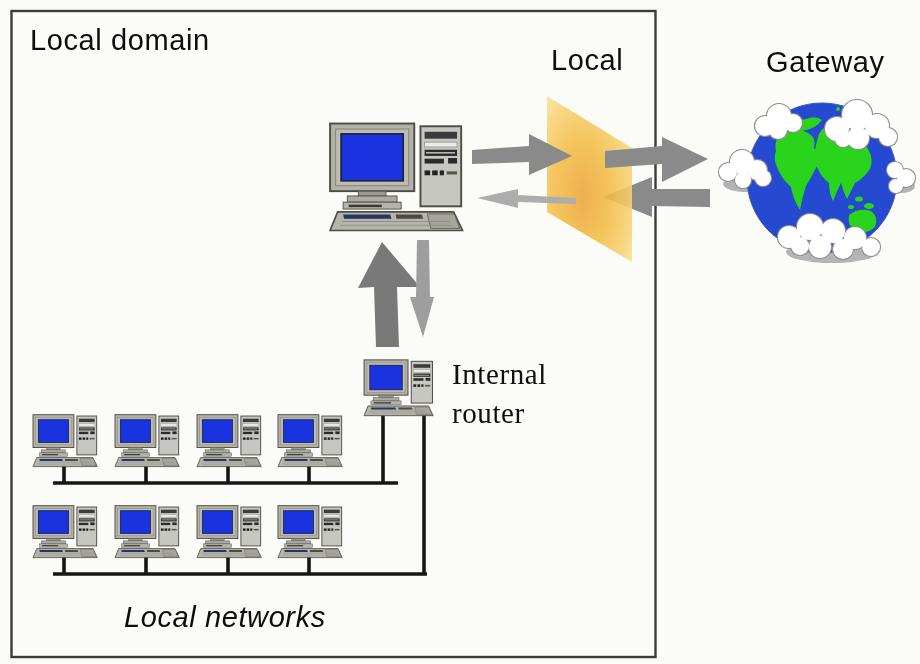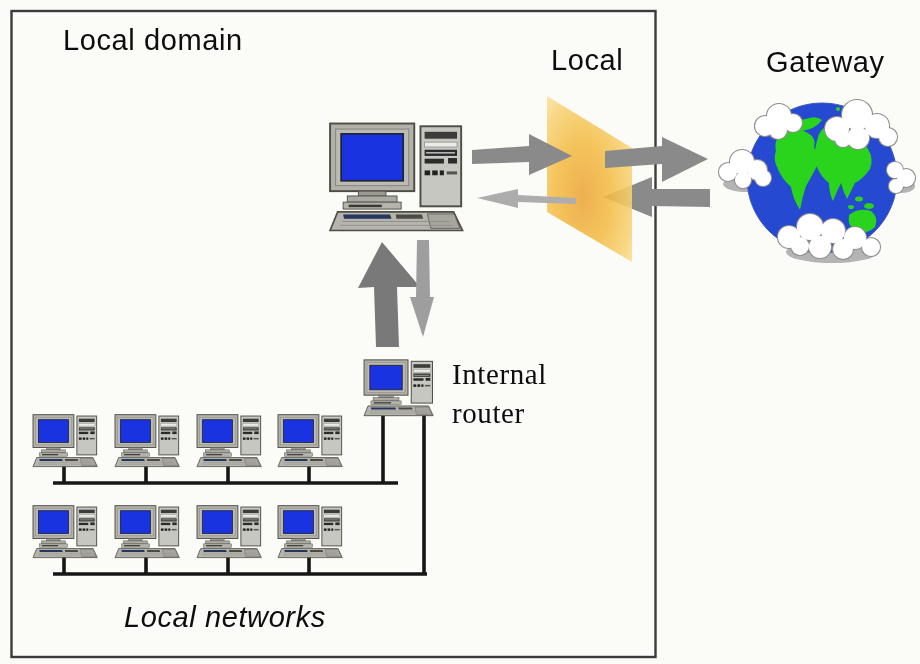--- a/index.html
+++ b/index.html
@@ -167,21 +167,21 @@
     <use href="#pc" transform="translate(32,412) scale(0.67)"></use>
     <use href="#pc" transform="translate(114,412) scale(0.67)"></use>
     <use href="#pc" transform="translate(196,412) scale(0.67)"></use>
     <use href="#pc" transform="translate(277,412) scale(0.67)"></use>
     <use href="#pc" transform="translate(32,503) scale(0.67)"></use>
     <use href="#pc" transform="translate(114,503) scale(0.67)"></use>
     <use href="#pc" transform="translate(196,503) scale(0.67)"></use>
     <use href="#pc" transform="translate(277,503) scale(0.67)"></use>
   </svg>
 
-  <div class="label" style="left:30px; top:21px;margin-left:33px;">Local domain</div>
+  <div class="label" style="left:30px; top:21px;">Local domain</div>
 
 
   <div class="label" style="left:551px; top:41px;">Local</div>
 
   <div class="label" style="left:766px; top:43px;">Gateway</div>
 
   <div class="label wrap" style="left:452px; top:355px; width:150px;">Internal router</div>
 
   <div class="label" style="left:124px; top:598px;font-style:italic;">Local networks</div>
 

